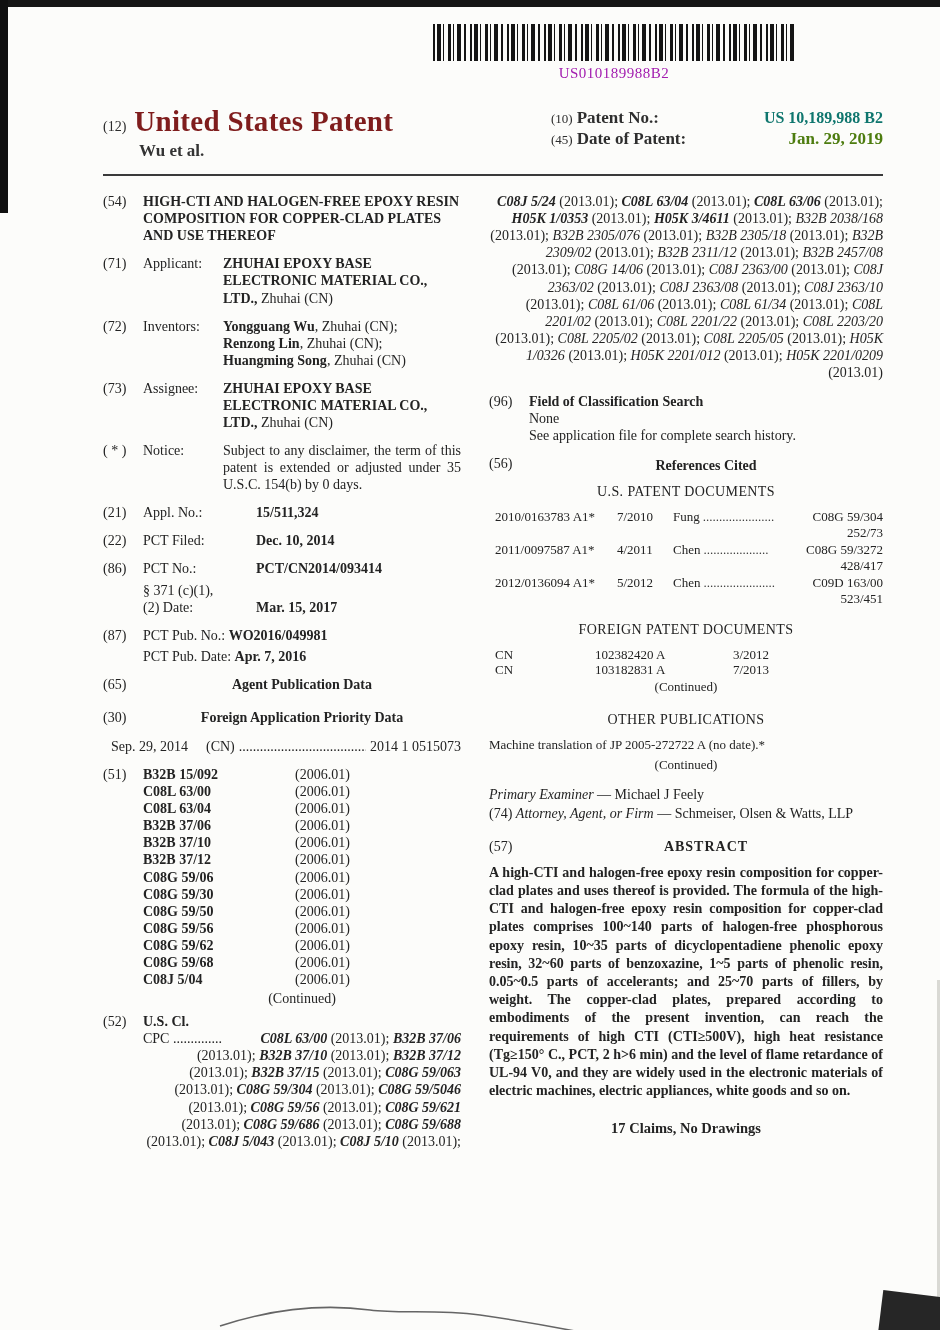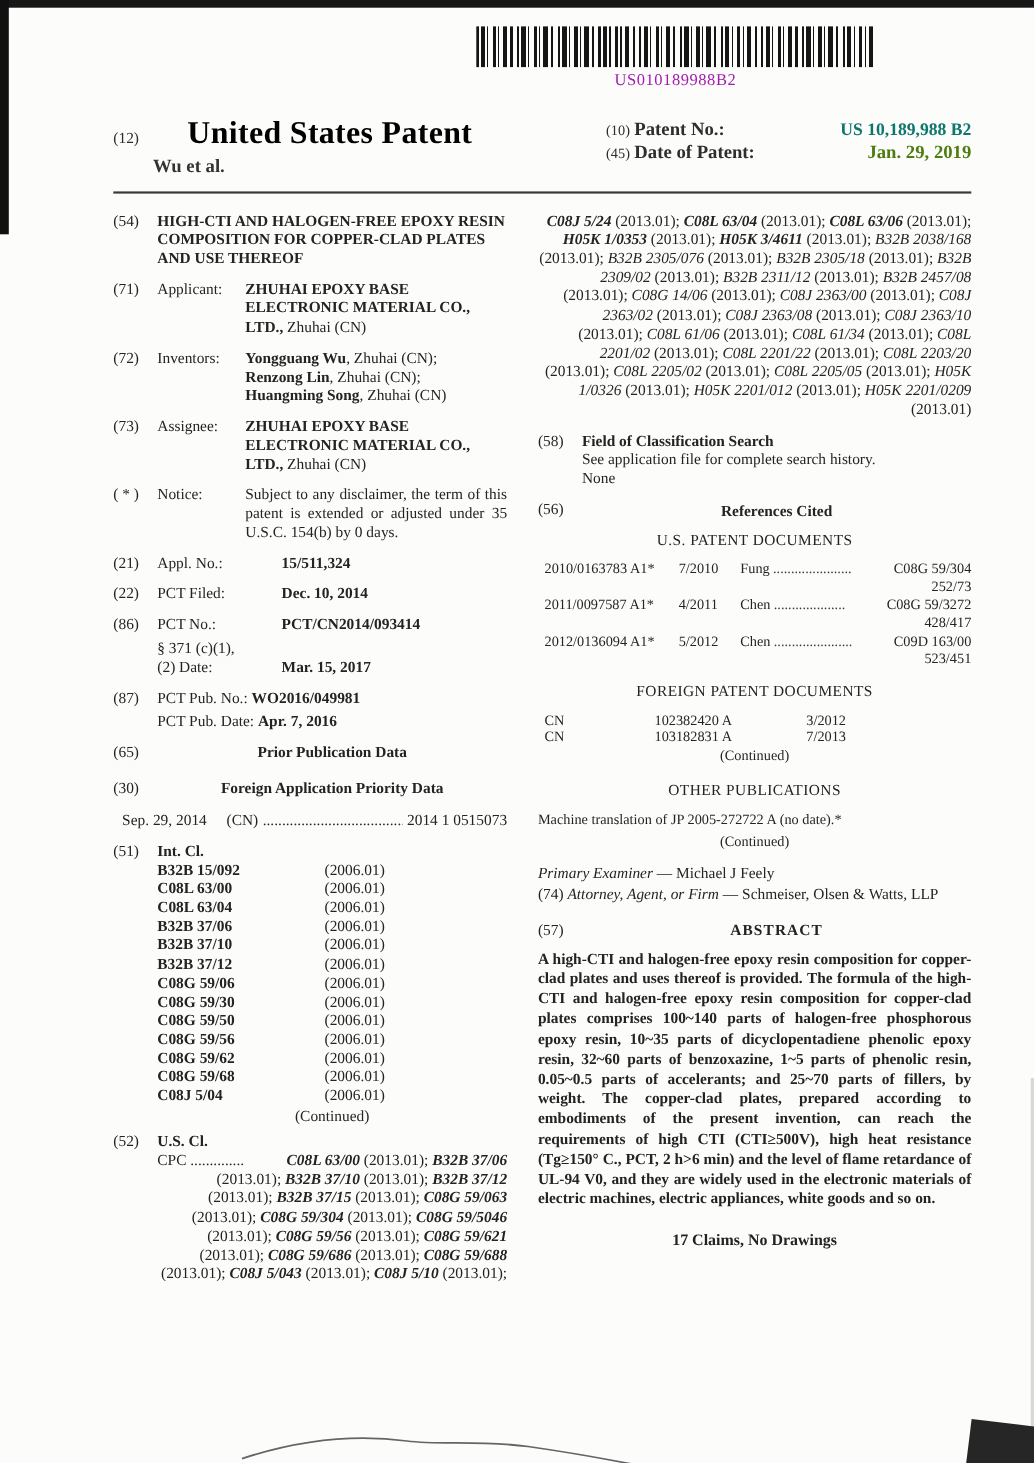--- a/index.html
+++ b/index.html
@@ -27,21 +27,21 @@
       #151515 20px 21px,transparent 21px 24px,
       #151515 24px 28px,transparent 28px 31px,
       #151515 31px 33px,transparent 33px 37px);
   }
   .barcode-text{font-size:15px;letter-spacing:.5px;margin-top:3px;color:#a21caf;}
   
   .page{position:absolute;left:103px;top:104px;width:780px;}
   .header{display:flex;justify-content:space-between;align-items:flex-start;border-bottom:2px solid #3a3a3a;padding-bottom:12px;}
   .title-row{display:flex;align-items:baseline;gap:8px;}
   .num{font-size:14px;color:#2c2c2c;}
-  .us-title{font-size:29px;font-weight:bold;color:#000000;letter-spacing:.3px;margin-left:36px;}
+  .us-title{font-size:29px;font-weight:bold;color:#7f1d1d;letter-spacing:.3px;}
   .authors{font-size:17px;font-weight:bold;margin:2px 0 0 36px;color:#333;}
   .header-right{width:332px;padding-top:4px;}
   .hr-row{display:flex;justify-content:space-between;align-items:baseline;}
   .hr-label{font-size:17px;font-weight:bold;color:#2e2e2e;white-space:nowrap;}
   .hr-label .num{font-size:13px;font-weight:normal;margin-right:4px;}
   .pn-value{font-size:16px;font-weight:bold;color:#0f766e;white-space:nowrap;text-align:center;}
   .dp-value{font-size:17px;font-weight:bold;color:#4d7c0f;white-space:nowrap;}
   
   .cols{display:flex;gap:28px;margin-top:17px;}
   .col-left{width:358px;}
@@ -213,41 +213,40 @@
         <span class="sec-num">(87)</span>
         <div class="sec-body">
           <div class="mb2"><span>PCT Pub. No.:</span> <span class="bold">WO2016/049981</span></div>
           <div class="mt4"><span>PCT Pub. Date:</span> <span class="bold">Apr. 7, 2016</span></div>
         </div>
       </div>
 
       <div class="sec">
         <span class="sec-num">(65)</span>
         <div class="sec-body">
-          <div class="sec-heading">Prior Publication Data</div>
+          <div class="sec-heading">Agent Publication Data</div>
         </div>
       </div>
 
       <div class="sec">
         <span class="sec-num">(30)</span>
         <div class="sec-body">
           <div class="sec-heading">Foreign Application Priority Data</div>
         </div>
       </div>
       <div class="dotline" style="margin:-4px 0 11px 8px;">
         <span>Sep. 29, 2014</span>
         <span style="margin-left:18px;">(CN)</span>
         <span class="dots">..........................................</span>
         <span>2014 1 0515073</span>
       </div>
 
       <div class="sec" style="margin-bottom:6px;">
         <span class="sec-num">(51)</span>
         <div class="sec-body">
-          <div class="bold">Int. Cl.</div>
           <div>
 
               <div class="intcl-row">
                 <span class="intcl-code">B32B 15/092</span>
                 <span>(2006.01)</span>
               </div>
 
               <div class="intcl-row">
                 <span class="intcl-code">C08L 63/00</span>
                 <span>(2006.01)</span>
@@ -411,25 +410,25 @@
           
             <span><span class="cpc-code-light">H05K 1/0326</span><span> (2013.01); </span></span>
           
             <span><span class="cpc-code-light">H05K 2201/012</span><span> (2013.01); </span></span>
           
             <span><span class="cpc-code-light">H05K 2201/0209</span><span> (2013.01)</span></span>
           </span>
       </div>
 
       <div class="sec">
-        <span class="sec-num">(58)</span>
+        <span class="sec-num">(96)</span>
         <div class="sec-body">
           <div class="bold">Field of Classification Search</div>
+          <div>None</div>
           <div>See application file for complete search history.</div>
-          <div>None</div>
         </div>
       </div>
 
       <div class="sec" style="margin-bottom:4px;">
         <span class="sec-num">(56)</span>
         <div class="sec-body">
           <div class="sec-heading" style="margin-top:2px;">References Cited</div>
         </div>
       </div>
 

